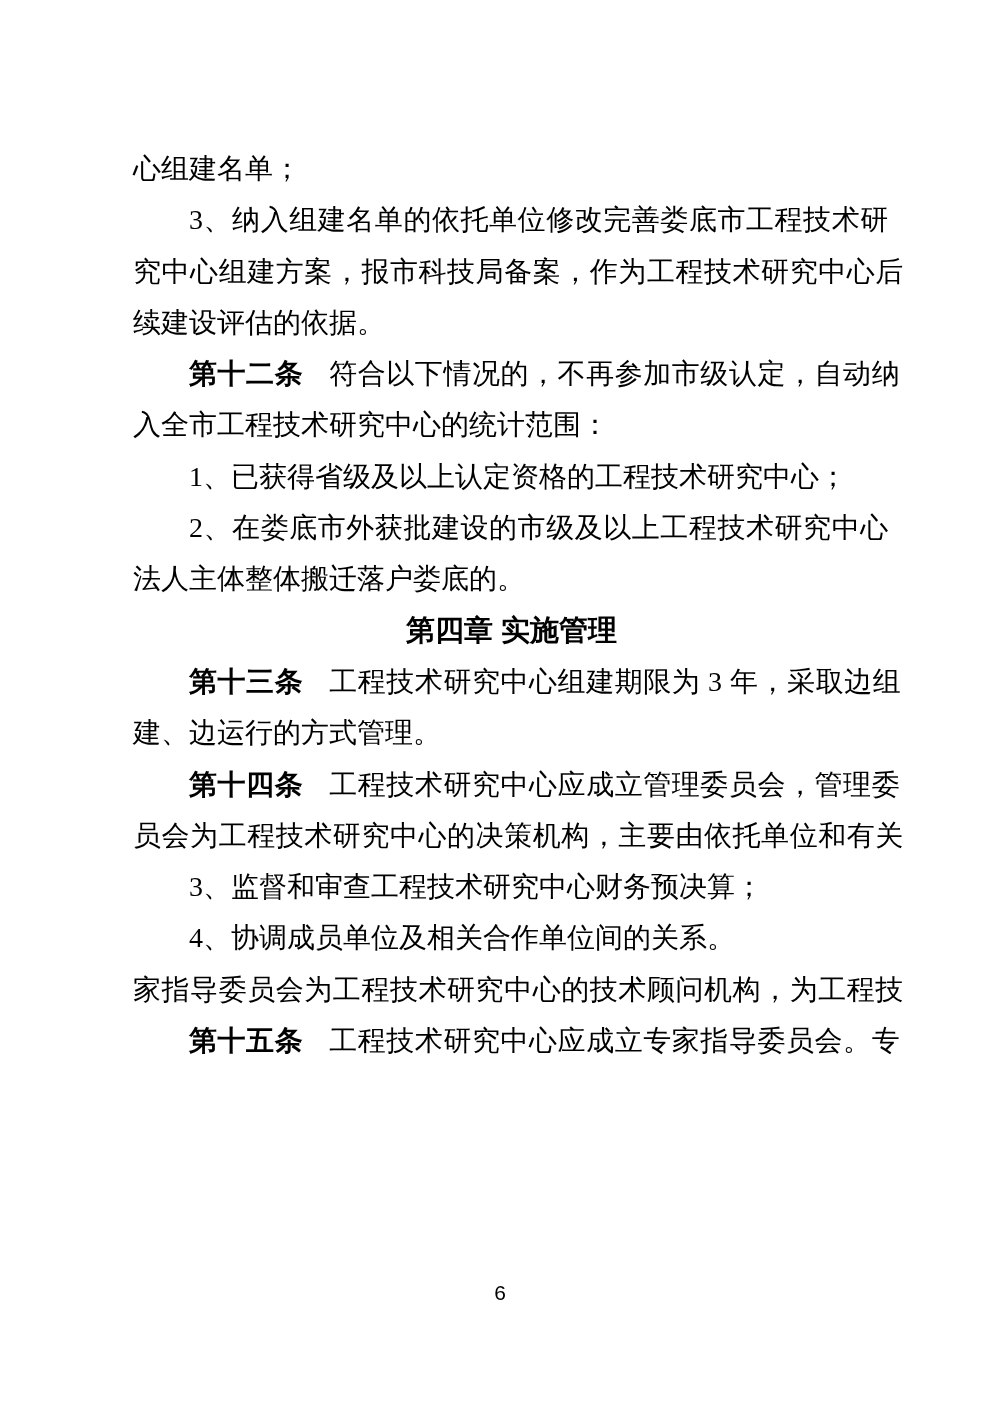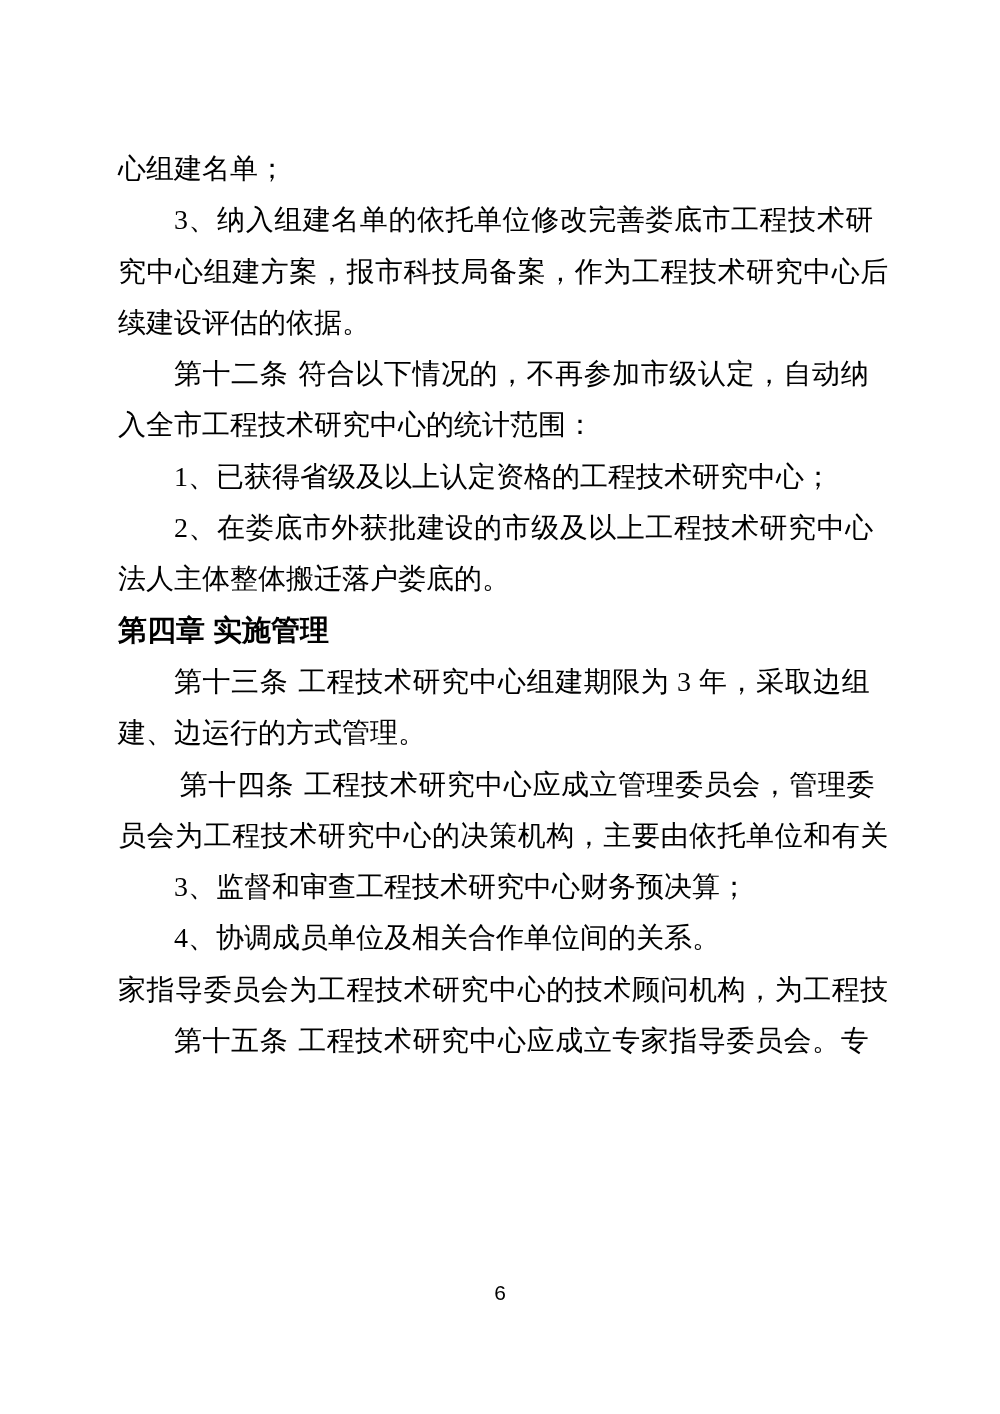--- a/index.html
+++ b/index.html
@@ -8,41 +8,41 @@
     width: 1000px;
     height: 1414px;
     margin: 0 auto;
     background: #ffffff;
     color: #000000;
     font-family: "Liberation Serif", "DejaVu Serif", serif;
     overflow: hidden;
   }
   .doc {
     position: absolute;
-    left: 118px;
+    left: 133px;
     top: 143px;
     width: 757px;
   }
   .line {
     font-size: 28px;
     height: 51.3px;
     line-height: 51.3px;
     white-space: pre;
   }
   .line.fill { letter-spacing: 0.55px; }
   .lead {
-    font-weight: normal;
-    margin-right: 10px;
+    font-weight: bold;
+    margin-right: 26px;
   }
   .chapter {
     font-size: 29px;
     height: 51.3px;
     line-height: 51.3px;
     font-weight: bold;
-    text-align: left;
+    text-align: center;
     font-family: "Liberation Sans", "DejaVu Sans", sans-serif;
   }
   .footer {
     position: absolute;
     top: 1278px;
     left: 0;
     width: 100%;
     text-align: center;
     font-size: 21px;
     line-height: 30px;

